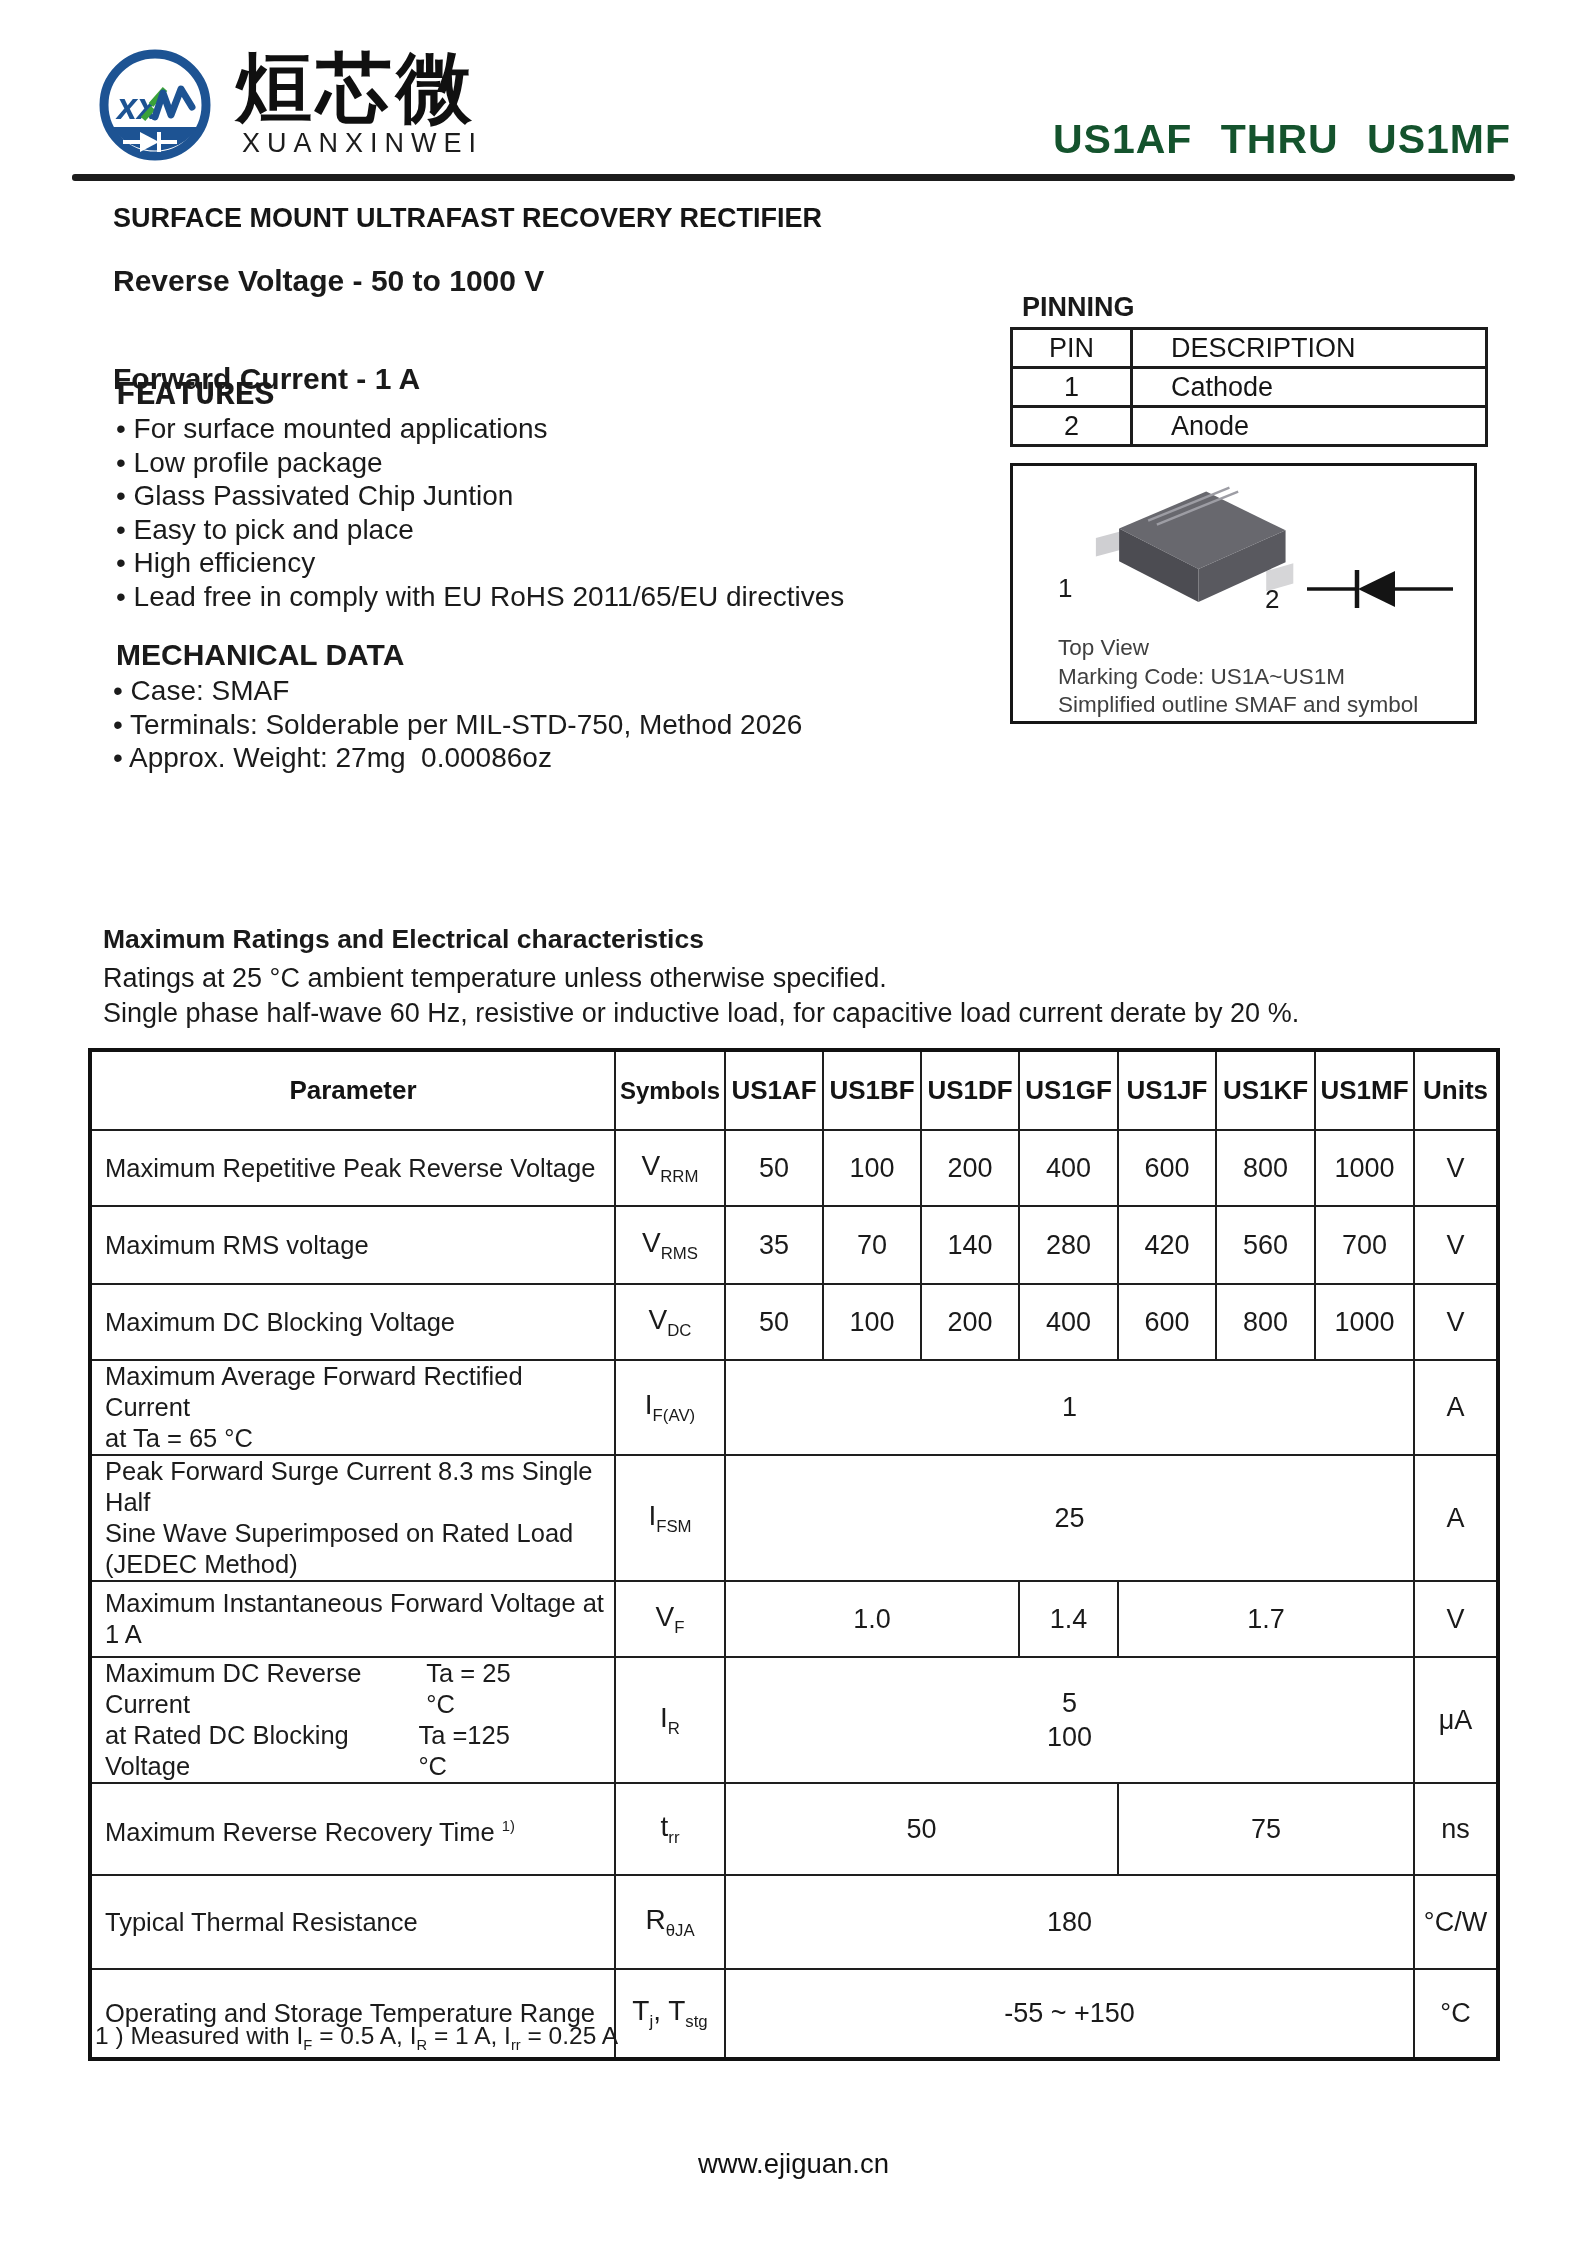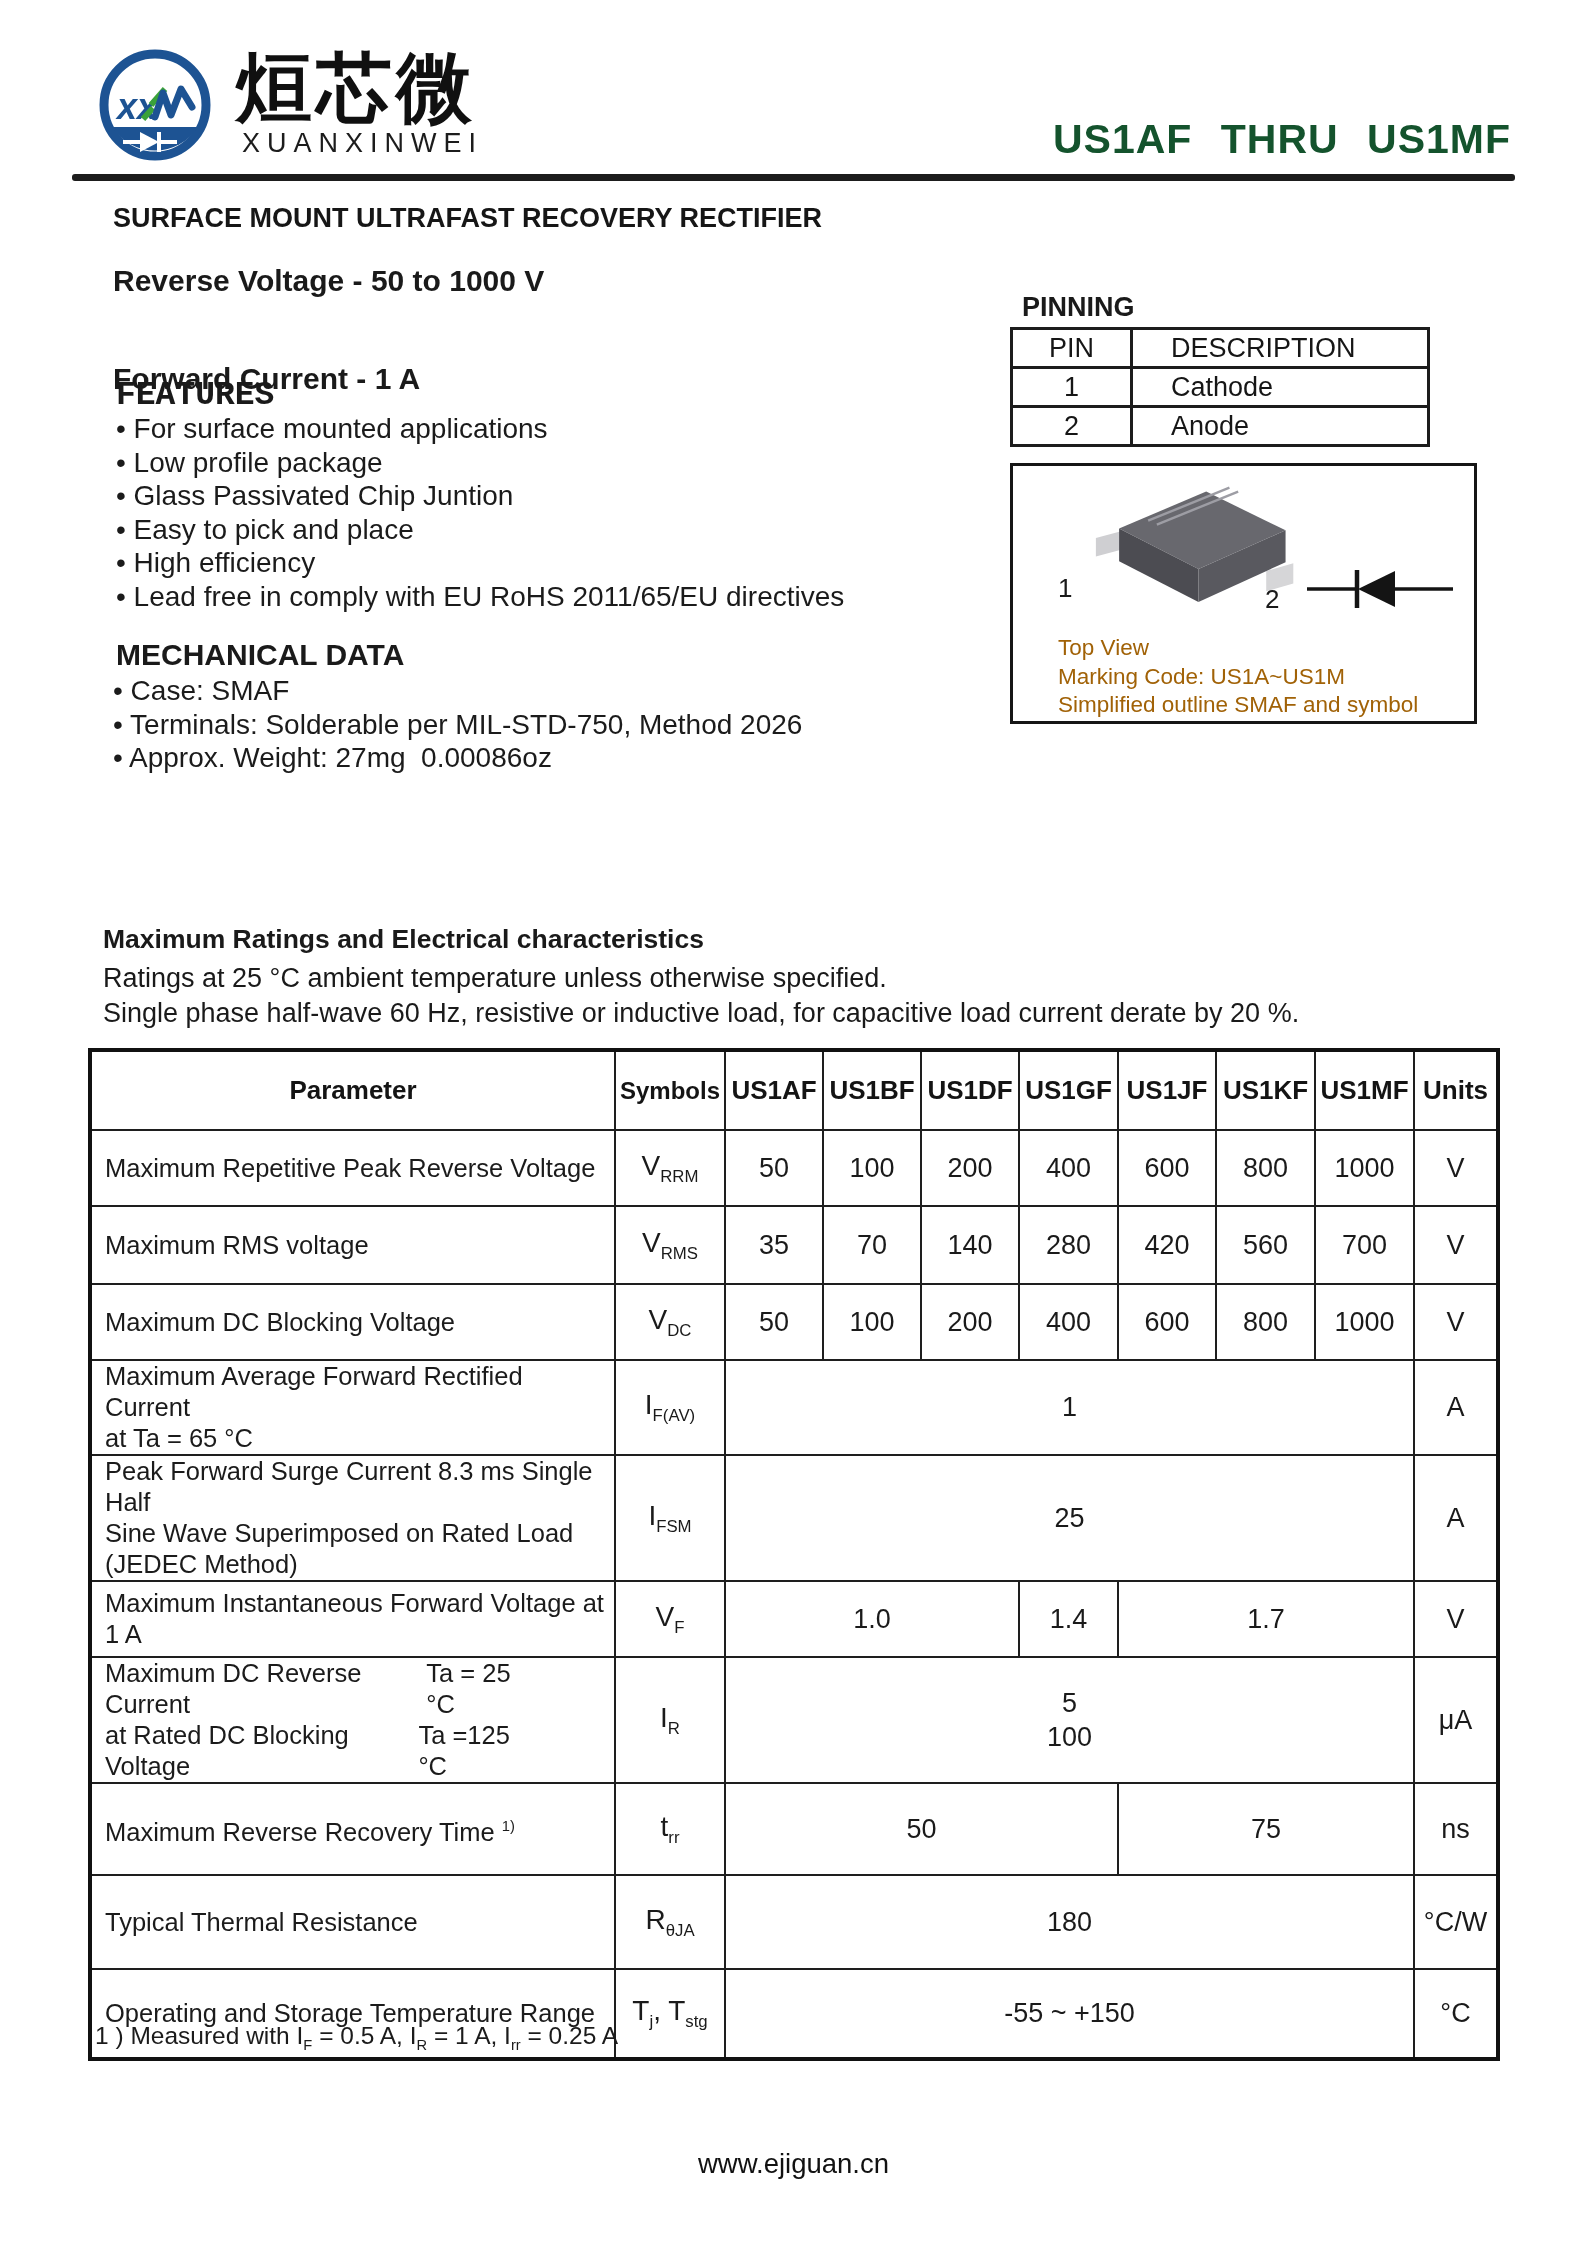--- a/index.html
+++ b/index.html
@@ -22,32 +22,32 @@
   .subline2 { left:113px; top:314px; font-size:30px; font-weight:700;margin-top:48px; }
   .feat-h { left:116px; top:377px; font-size:33px; font-weight:700;font-family:Liberation Mono, monospace; }
   .feat-list { left:116px; top:412px; list-style:none; }
   .feat-list li, .mech-list li { font-size:28px; line-height:33.5px; white-space:pre-wrap; color:#1b1b1b; }
   .feat-list li::before, .mech-list li::before { content:"• "; }
   .mech-h { left:116px; top:638px; font-size:30px; font-weight:700; }
   .mech-list { left:113px; top:674px; list-style:none; }
 
   
   .pin-h { left:1022px; top:292px; font-size:27px; font-weight:700; }
-  .pin-table { left:1010px; top:327px; border-collapse:collapse; width:420px; }
+  .pin-table { left:1010px; top:327px; border-collapse:collapse; width:478px; }
   .pin-table td, .pin-table th { border:3px solid #1c1c1c; height:39px; font-size:27px; font-weight:400; color:#161616; }
   .pin-col { width:120px; text-align:center; }
   .desc-col { text-align:left; padding-left:38px; }
 
   
   .pkg-box { left:1010px; top:463px; width:467px; height:261px; border:3px solid #161616; }
   .pkg-pin1 { left:45px; top:107px; font-size:26px; }
   .pkg-pin2 { left:252px; top:118px; font-size:26px; }
   .pkg-svg { left:72px; top:14px; }
   .diode-svg { left:292px; top:98px; }
-  .pkg-cap { left:45px; top:168px; font-size:22.5px; line-height:28.5px; color:#a16207; }
+  .pkg-cap { left:45px; top:168px; font-size:22.5px; line-height:28.5px; color:#404040; }
 
   
   .rat-h { left:103px; top:924px; font-size:26.5px; font-weight:700; }
   .rat-n1 { left:103px; top:963px; font-size:27px; }
   .rat-n2 { left:103px; top:998px; font-size:27px; }
 
   
   .ratings { left:88px; top:1048px; border-collapse:collapse; table-layout:fixed; width:1408px; background:#fff; border:4px solid #111; }
   .ratings th, .ratings td { border:2.5px solid #1e1e1e; vertical-align:middle; }
   .ratings th { font-size:26px; font-weight:700; text-align:center; color:#141414; }

